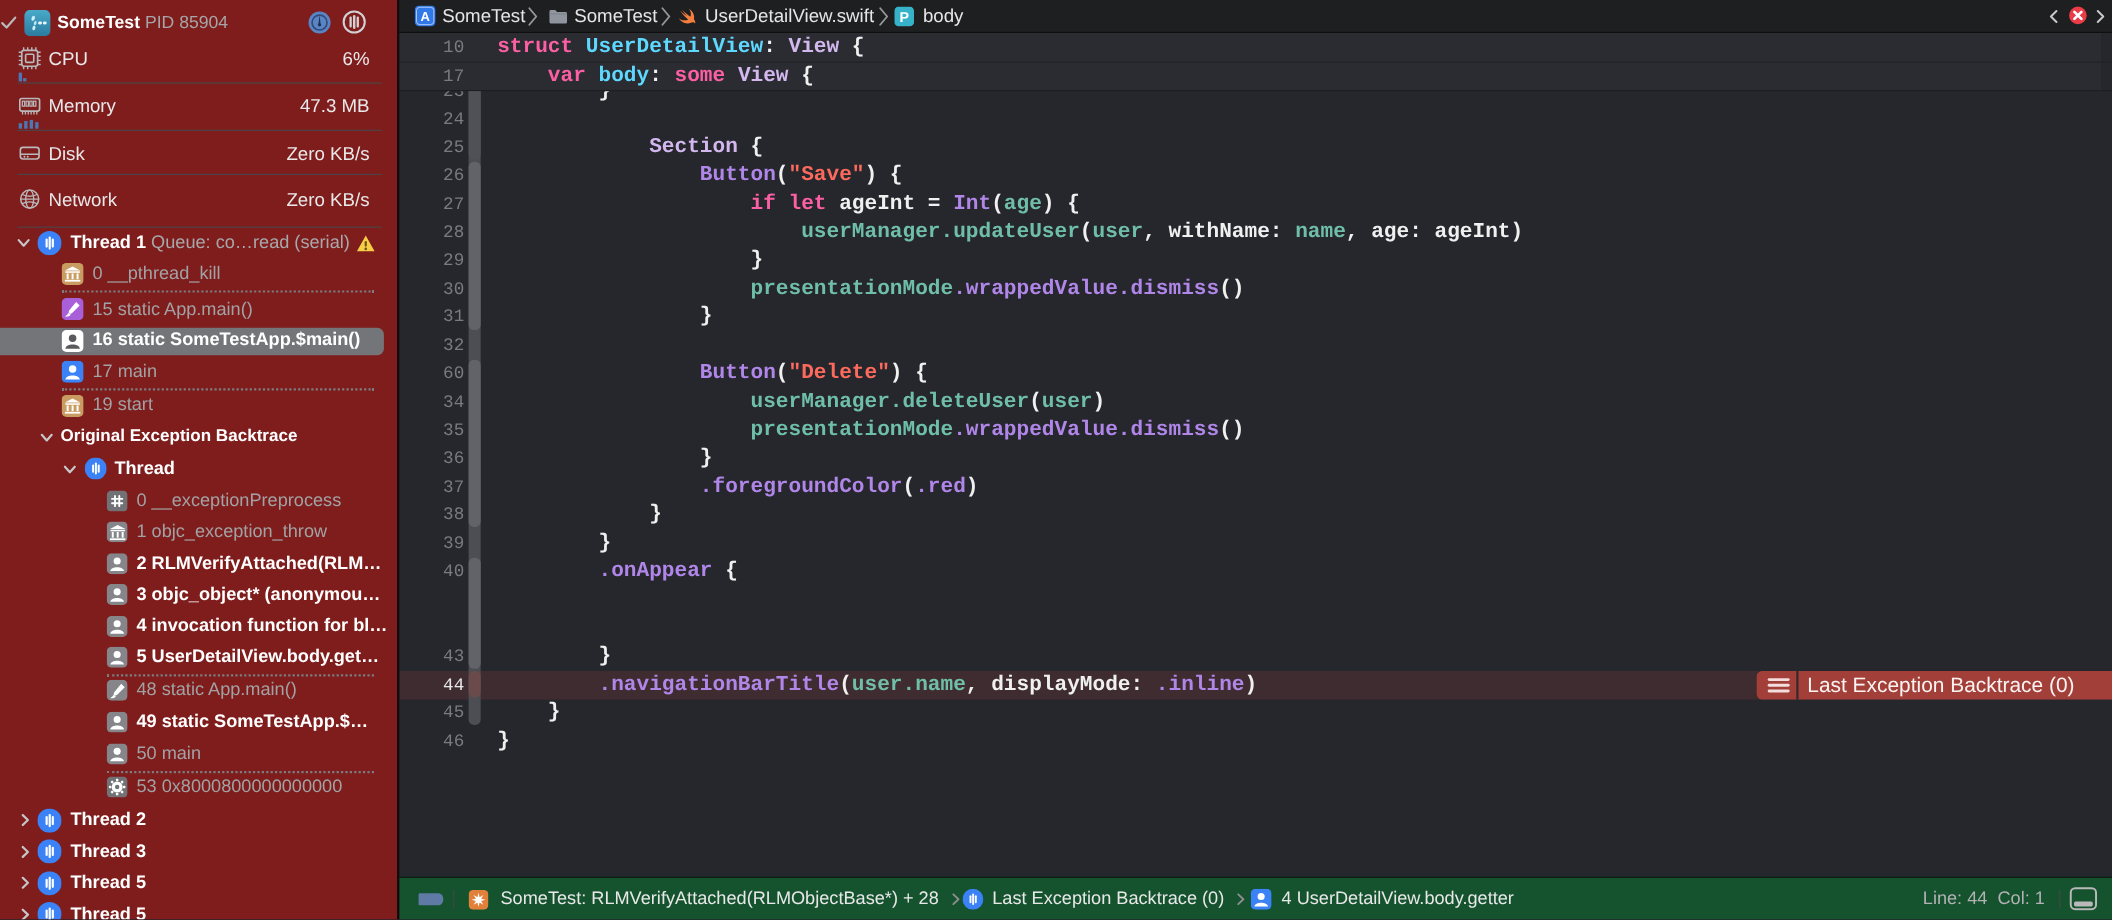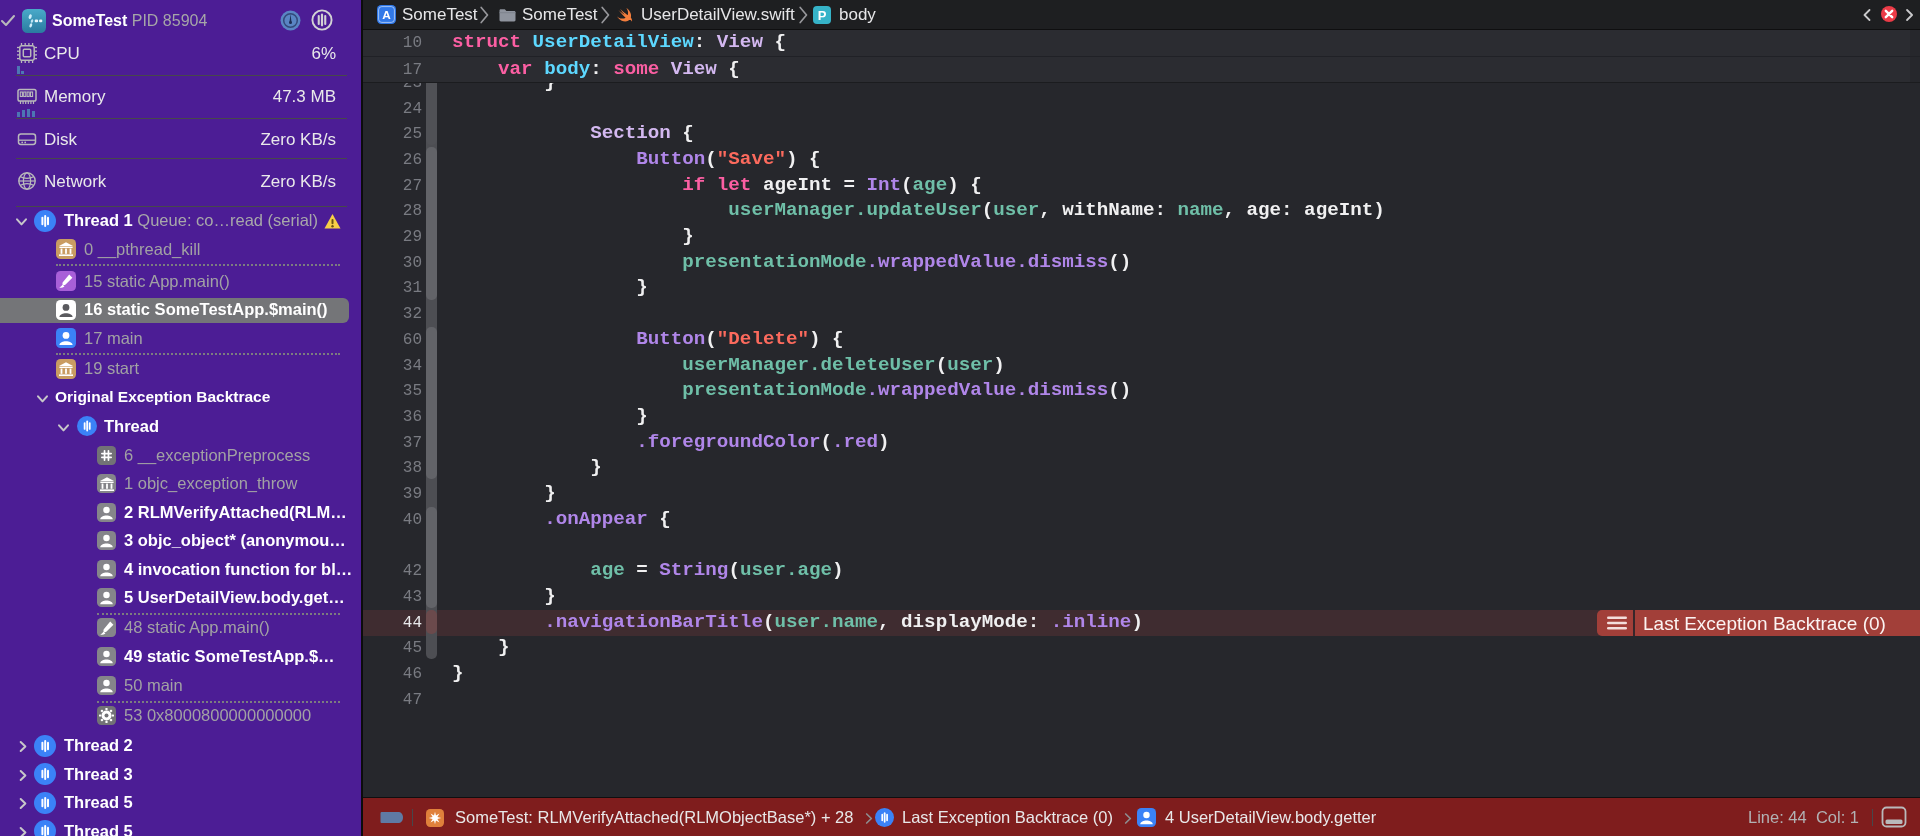--- a/index.html
+++ b/index.html
@@ -1,32 +1,32 @@
 <!DOCTYPE html>
 <html><head><meta charset="utf-8"><style>
 *{margin:0;padding:0;box-sizing:border-box;}
 html,body{width:1920px;height:836px;overflow:hidden;background:#26272c;font-family:"Liberation Sans",sans-serif;}
 .abs{position:absolute;}
 #root{position:relative;width:1920px;height:836px;}
-#sidebar{position:absolute;left:0;top:0;width:363px;height:836px;background:#4c1d95;overflow:hidden;}
+#sidebar{position:absolute;left:0;top:0;width:363px;height:836px;background:#7f1d1d;overflow:hidden;}
 .srow{position:absolute;white-space:nowrap;}
 .sep{position:absolute;left:16px;width:331px;height:1px;background:#48484b;}
 .dash{position:absolute;border-top:2px dotted #7c7c80;}
 .g-label{font-size:17px;color:#e9e9ea;}
 .g-val{position:absolute;font-size:17px;color:#e9e9ea;right:27px;text-align:right;}
 .f-gray{font-size:16.5px;color:#a2a2a4;}
 .f-white{font-size:16.5px;color:#fff;font-weight:bold;}
 .thr{font-size:16.5px;color:#fff;font-weight:bold;}
 .queue{font-size:16.5px;color:#a8a8aa;font-weight:normal;}
 .icon{position:absolute;}
 #jumpbar{position:absolute;left:363px;top:0;width:1557px;height:30px;background:#1e1f21;border-bottom:1px solid #0f0f10;}
 .jb{position:absolute;top:0;height:30px;line-height:30px;font-size:17px;color:#e6e6e8;white-space:nowrap;}
 #divider{position:absolute;left:361px;top:0;width:2px;height:836px;background:#0c0c0d;}
 #sticky{position:absolute;left:363px;top:30px;width:1547px;height:53px;background:#2b2c31;}
-#bottombar{position:absolute;left:363px;top:797px;width:1557px;height:39px;background:#7f1d1d;border-top:1px solid #0f0f10;}
+#bottombar{position:absolute;left:363px;top:797px;width:1557px;height:39px;background:#14532d;border-top:1px solid #0f0f10;}
 .bb{position:absolute;font-size:16.5px;color:#e8e8e9;white-space:nowrap;top:0;height:39px;line-height:39px;}
 #codeclip{position:absolute;left:363px;top:83px;width:1557px;height:714px;background:#26272c;overflow:hidden;}
 .crow{position:absolute;left:0;width:1557px;height:25.7px;}
 .num{position:absolute;left:0px;width:59px;text-align:right;font-family:"Liberation Mono",monospace;font-size:16px;color:#797b82;}
 .code{position:absolute;left:89px;white-space:pre;font-family:"Liberation Mono",monospace;font-size:19.2px;font-weight:bold;}
 .k{color:#fc5fa3;font-weight:bold;} .s{color:#fc6a5d;} .t{color:#d3b8f0;} .c{color:#b086e9;} .j{color:#6fbfa8;} .p{color:#f0f0f1;} .d{color:#5dd8ff;}
 .fold{position:absolute;left:62.5px;width:11.5px;background:#2e2f33;}
 </style></head><body>
 <div id="root">
 <div id="sidebar">
@@ -200,21 +200,21 @@
 <div class="srow thr" style="left:104px;top:416.5px">Thread</div>
 <div class="icon" style="left:97px;top:445.5px"><svg width="19" height="19" viewBox="0 0 19 19" style="">
           <rect width="19" height="19" rx="4.2" fill="#727276"></rect>
           <g fill="#fff">
             <rect x="4" y="6.7" width="11" height="1.7" rx="0.8"></rect>
             <rect x="4" y="10.6" width="11" height="1.7" rx="0.8"></rect>
             <rect x="6.7" y="4" width="1.7" height="11" rx="0.8"></rect>
             <rect x="10.6" y="4" width="1.7" height="11" rx="0.8"></rect>
           </g>
         </svg></div>
-<div class="srow f-gray" style="left:124px;top:445.5px">6 __exceptionPreprocess</div>
+<div class="srow f-gray" style="left:124px;top:445.5px">0 __exceptionPreprocess</div>
 <div class="icon" style="left:97px;top:474.0px"><svg width="19" height="19" viewBox="0 0 19 19" style="">
           <rect width="19" height="19" rx="4.5" fill="#85858a"></rect>
           <g fill="#fff">
             <path d="M10 3.2 L17 7 L3 7 Z"></path>
             <rect x="3.4" y="7.6" width="13.2" height="1.4"></rect>
             <rect x="4.6" y="9.6" width="1.8" height="5.2"></rect>
             <rect x="9.1" y="9.6" width="1.8" height="5.2"></rect>
             <rect x="13.6" y="9.6" width="1.8" height="5.2"></rect>
             <rect x="3" y="15.4" width="14" height="1.6"></rect>
           </g>
@@ -443,43 +443,35 @@
         <div class="code" style="top:0.5px"><span class="p">            </span><span class="p">}</span></div>
       </div>
 <div class="crow" style="top:398.5px">
         <div class="num" style="top:3.5px;">39</div>
         <div class="code" style="top:0.5px"><span class="p">        </span><span class="p">}</span></div>
       </div>
 <div class="crow" style="top:424.2px">
         <div class="num" style="top:3.5px;">40</div>
         <div class="code" style="top:0.5px"><span class="p">        </span><span class="c">.onAppear</span><span class="p"> {</span></div>
       </div>
-<div class="crow" style="top:475.6px">
-        <div class="num" style="top:3.5px;">42</div>
-        <div class="code" style="top:0.5px"><span class="p">            </span><span class="j">age</span><span class="p"> = </span><span class="c">String</span><span class="p">(</span><span class="j">user.age</span><span class="p">)</span></div>
-      </div>
 <div class="crow" style="top:501.3px">
         <div class="num" style="top:3.5px;">43</div>
         <div class="code" style="top:0.5px"><span class="p">        </span><span class="p">}</span></div>
       </div>
 <div class="crow" style="top:527.0px">
         <div class="num" style="top:3.5px;color:#e8e8ea;">44</div>
         <div class="code" style="top:0.5px"><span class="p">        </span><span class="c">.navigationBarTitle</span><span class="p">(</span><span class="j">user.name</span><span class="p">, displayMode: </span><span class="c">.inline</span><span class="p">)</span></div>
       </div>
 <div class="crow" style="top:552.7px">
         <div class="num" style="top:3.5px;">45</div>
         <div class="code" style="top:0.5px"><span class="p">    </span><span class="p">}</span></div>
       </div>
 <div class="crow" style="top:578.4px">
         <div class="num" style="top:3.5px;">46</div>
         <div class="code" style="top:0.5px"><span class="p"></span><span class="p">}</span></div>
-      </div>
-<div class="crow" style="top:604.1px">
-        <div class="num" style="top:3.5px;">47</div>
-        <div class="code" style="top:0.5px"><span class="p"></span></div>
       </div>
 <div class="abs" style="left:1234px;top:526.5px;width:323px;height:26.7px;background:#a23f39;border-radius:5px 0 0 5px;">
         <svg width="22" height="16" style="position:absolute;left:9px;top:5px" viewBox="0 0 22 16">
           <rect x="1" y="1.5" width="20" height="2.6" rx="1.3" fill="#f3dedc"></rect>
           <rect x="1" y="6.7" width="20" height="2.6" rx="1.3" fill="#f3dedc"></rect>
           <rect x="1" y="11.9" width="20" height="2.6" rx="1.3" fill="#f3dedc"></rect>
         </svg>
         <div class="abs" style="left:36px;top:0;width:2px;height:100%;background:#37262a"></div>
         <div class="abs" style="left:46px;top:1px;font-size:19px;color:#fbf3f2;line-height:25.7px;white-space:nowrap">Last Exception Backtrace (0)</div>
       </div>

